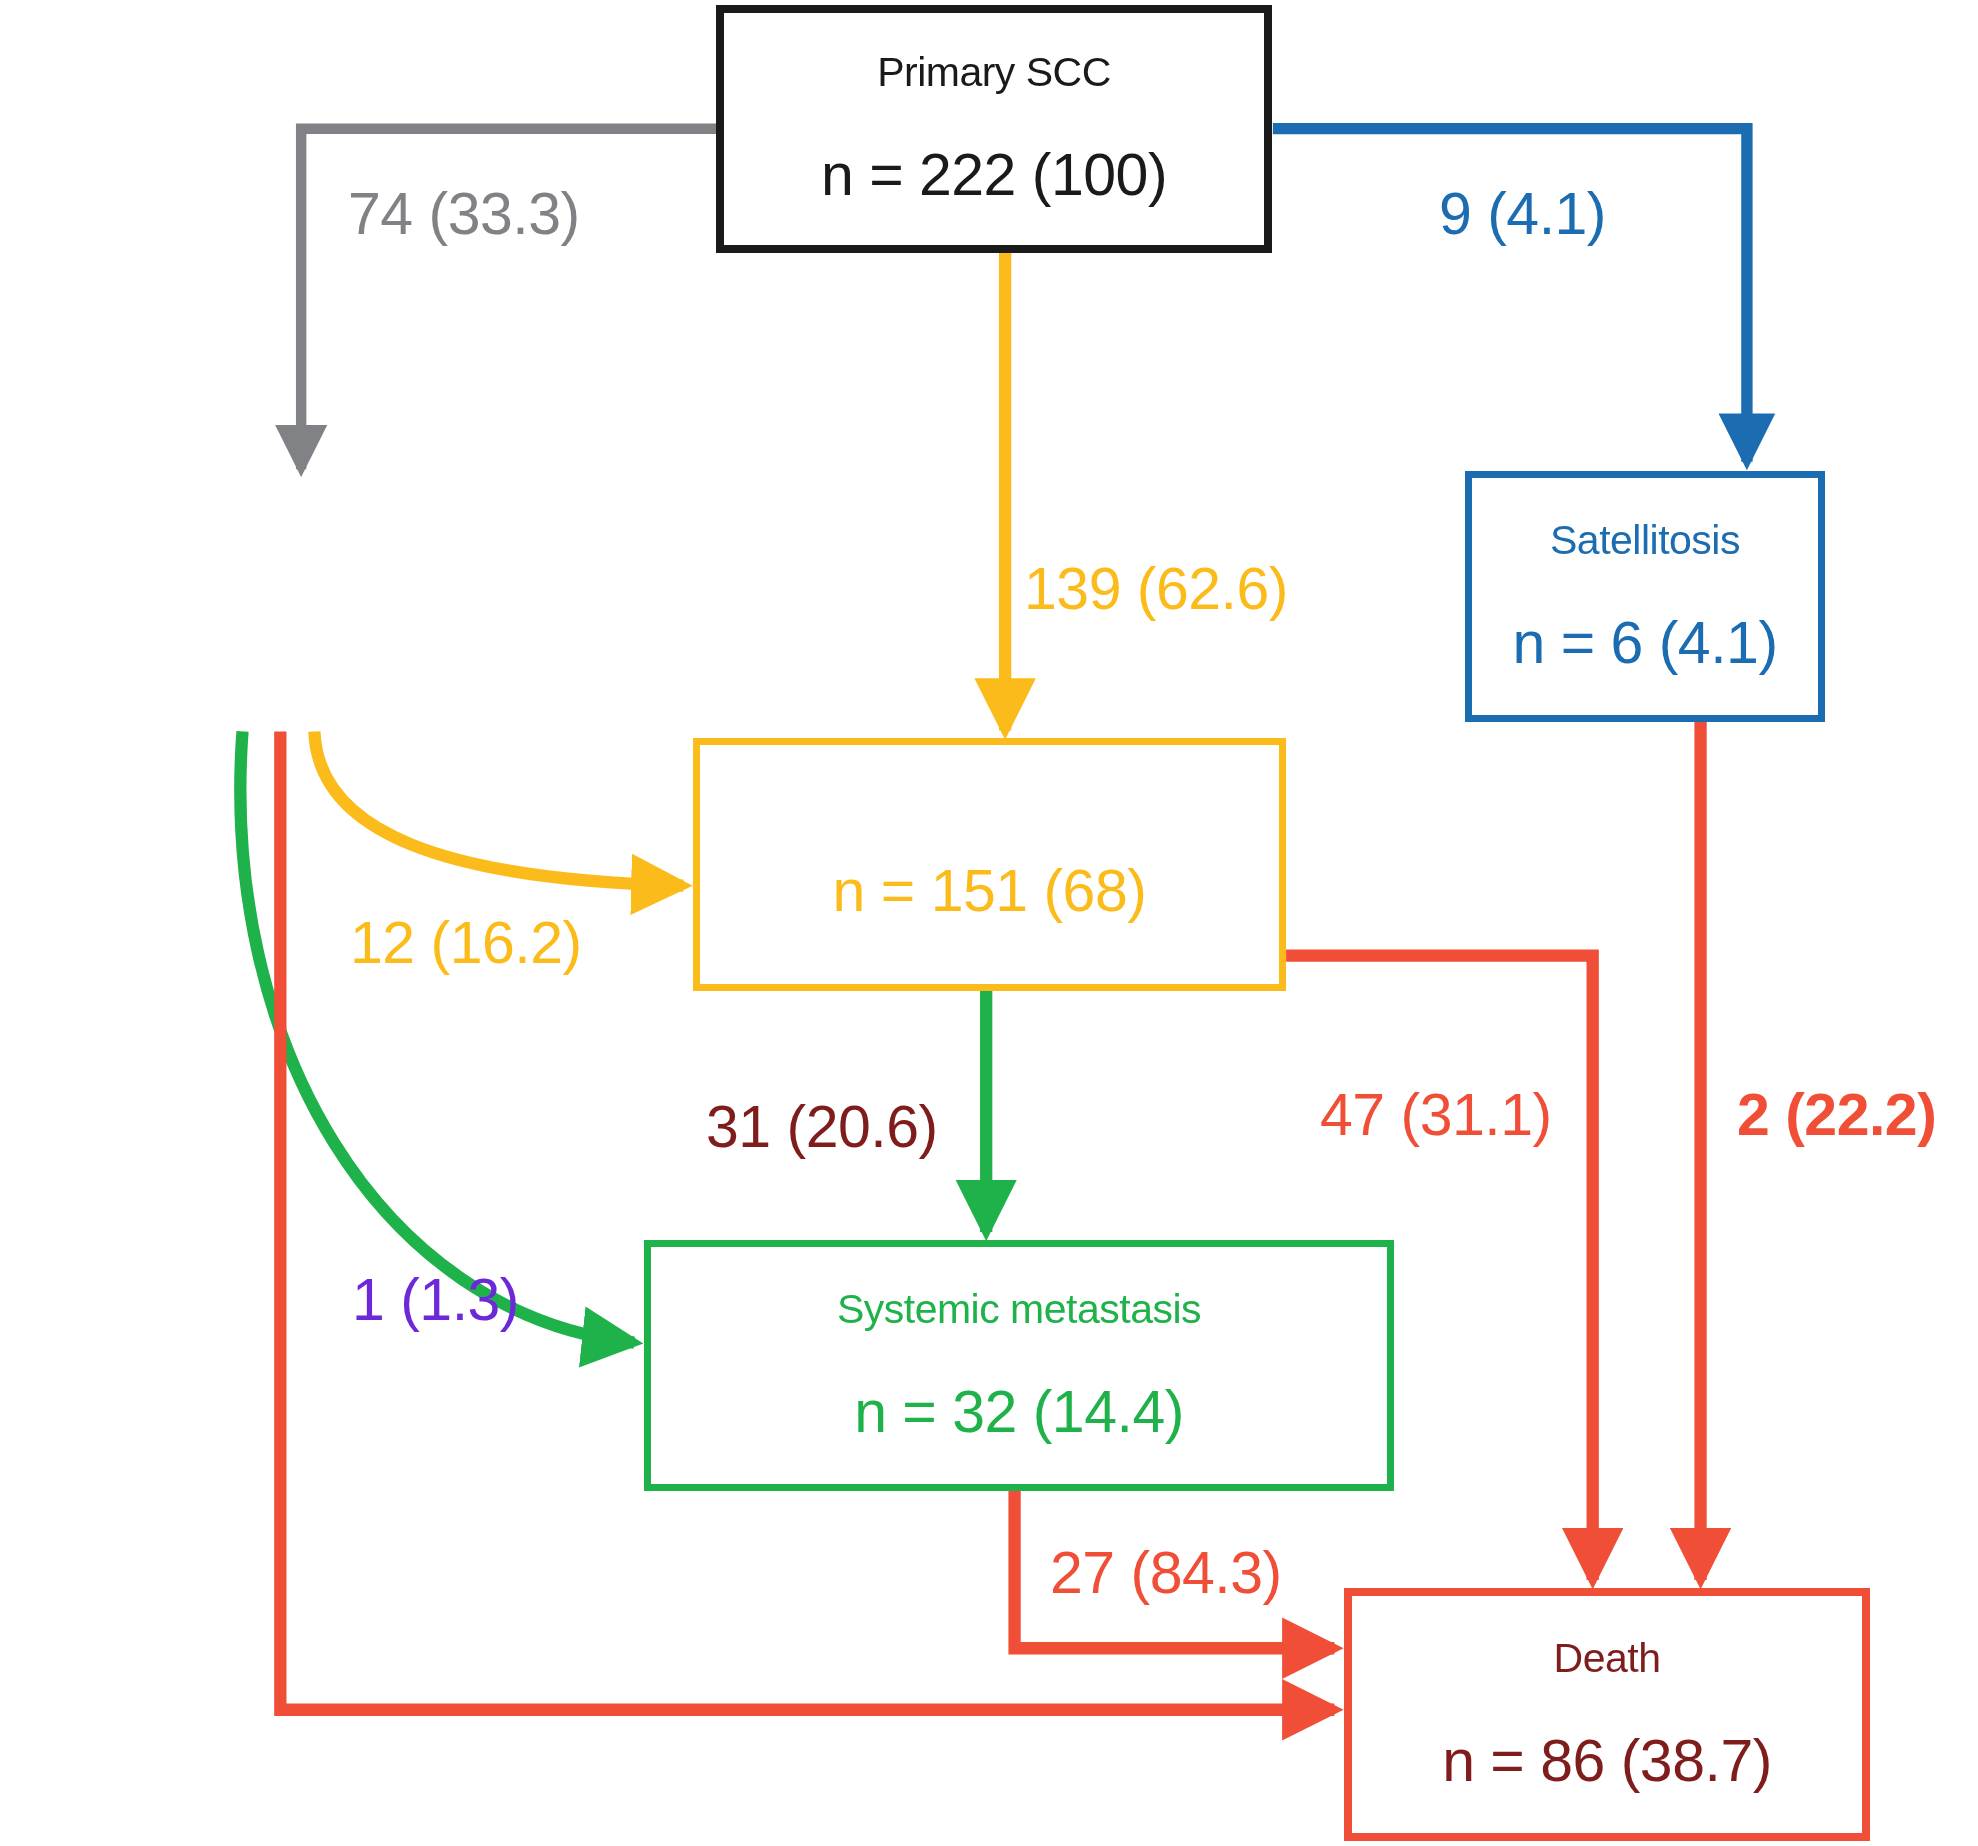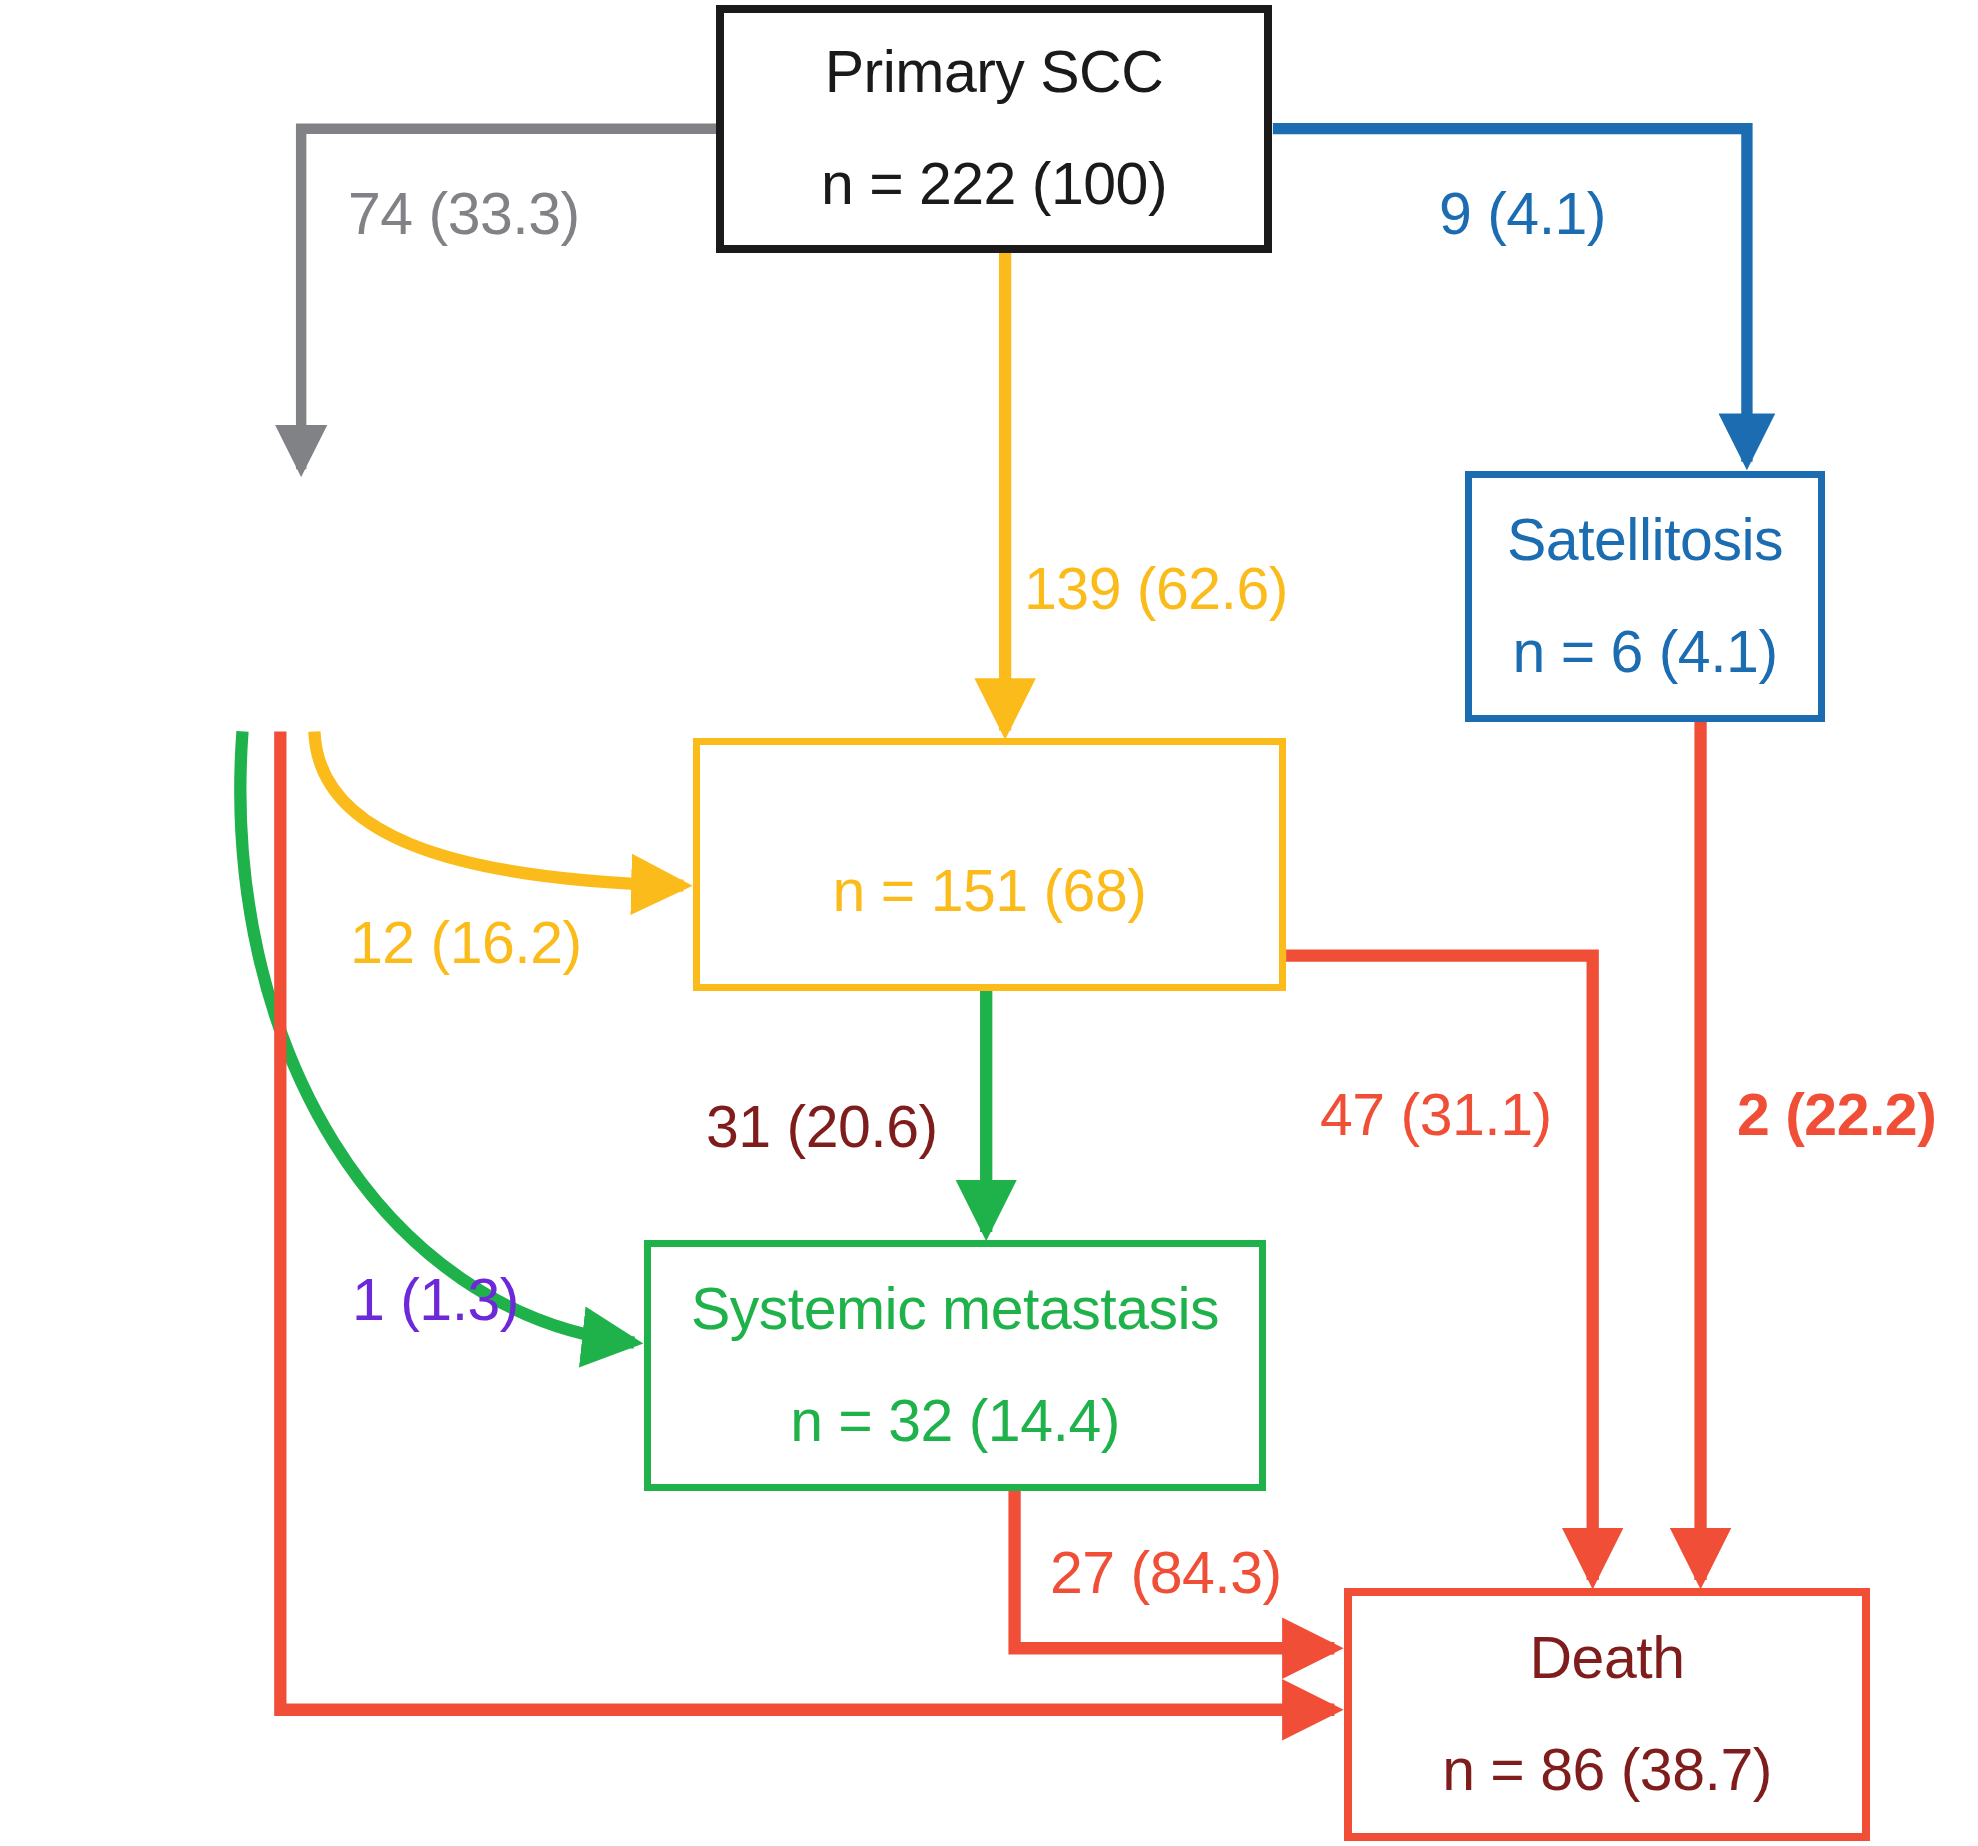--- a/index.html
+++ b/index.html
@@ -31,21 +31,21 @@
     box-sizing: border-box;
     background: #ffffff;
     display: flex;
     flex-direction: column;
     align-items: center;
     justify-content: center;
     text-align: center;
     line-height: 1.0;
   }
   .node .title {
-    font-size: 59px;
+    font-size: 41px;
     letter-spacing: -0.5px;
     white-space: nowrap;
   }
   .node .count {
     font-size: 59px;
     letter-spacing: -0.5px;
     white-space: nowrap;
     margin-top: 53px;
   }
   .edge-label {
@@ -72,21 +72,21 @@
     left: 1465px; top: 471px; width: 360px; height: 251px;
     border: 7.6px solid #1b6cb0;
     color: #1b6cb0;
   }
   #node-nodal {
     left: 693px; top: 738px; width: 593px; height: 253px;
     border: 7.6px solid #fbbb1b;
     color: #fbbb1b;
   }
   #node-systemic {
-    left: 644px; top: 1240px; width: 622px; height: 251px;
+    left: 644px; top: 1240px; width: 750px; height: 251px;
     border: 7.6px solid #1fb24b;
     color: #1fb24b;
   }
   #node-death {
     left: 1344px; top: 1588px; width: 526px; height: 253px;
     border: 8.5px solid #f04e37;
     color: #7f1d1d;
   }
 
   #label-primary-local   { left: 348px;  top: 185px;  color: #808285; }

